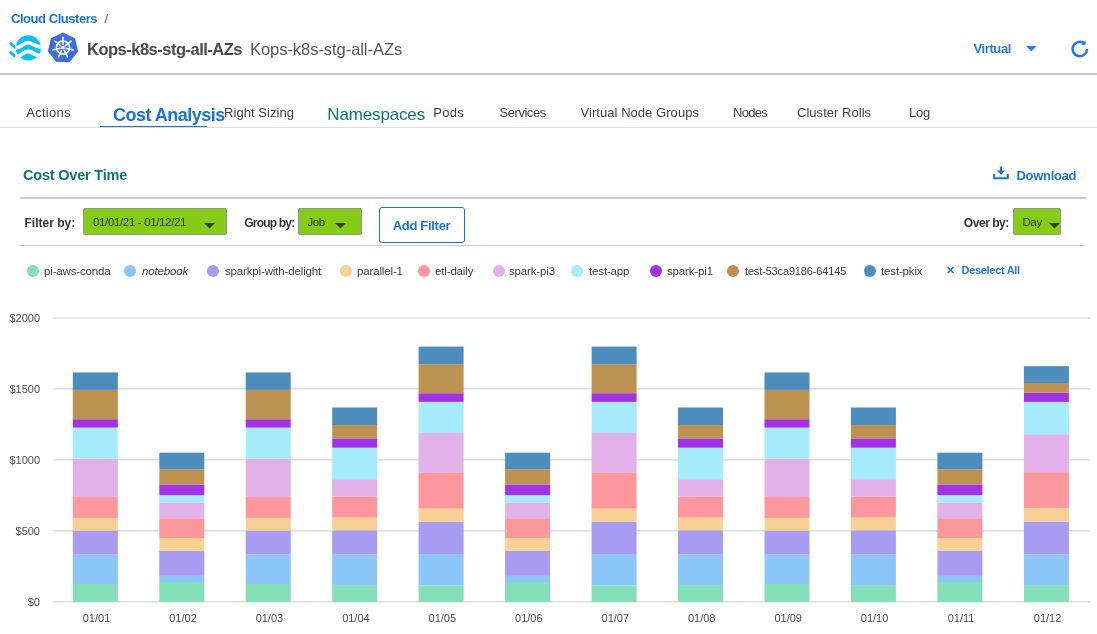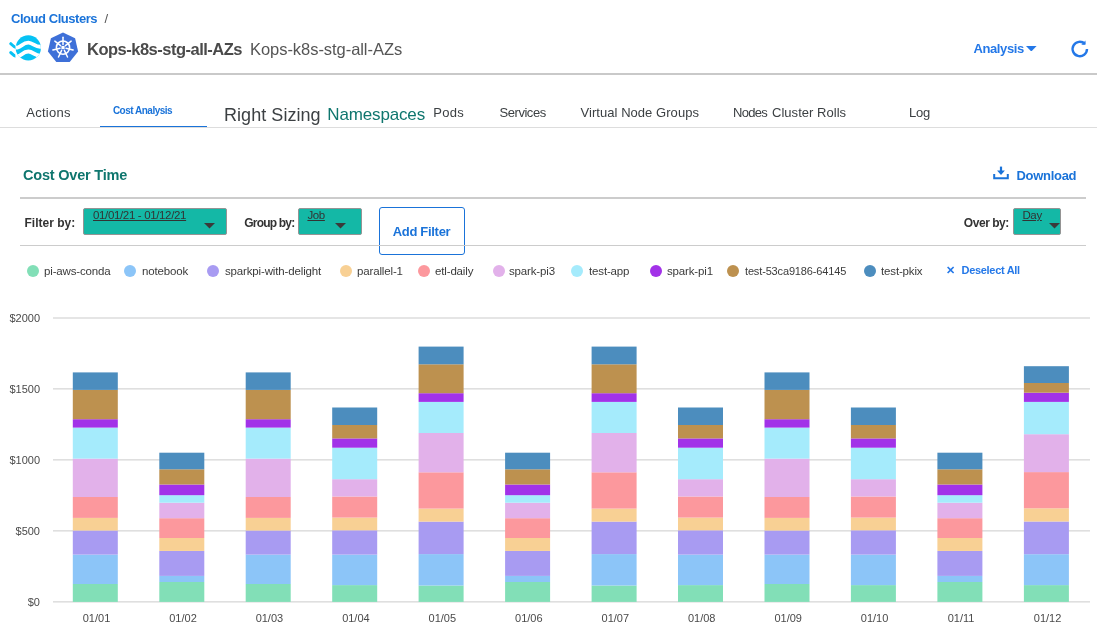--- a/index.html
+++ b/index.html
@@ -1,18 +1,18 @@
 <!DOCTYPE html>
 <html><head><meta charset="utf-8">
 <style>
 * { margin:0; padding:0; box-sizing:border-box; }
 html,body { width:1097px; height:634px; background:#fff; font-family:"Liberation Sans", sans-serif; }
 #page { position:relative; width:1097px; height:634px; overflow:hidden; }
 svg text { font-family:"Liberation Sans", sans-serif; }
-.sel { position:absolute; border:1px solid #949494; border-radius:2px; height:27px; top:208px; font-size:11.5px; letter-spacing:-0.35px; color:#333; display:flex; align-items:flex-start; background:#14b8a6;text-decoration:underline; }
+.sel { position:absolute; border:1px solid #949494; border-radius:2px; height:27px; top:208px; font-size:11.5px; letter-spacing:-0.35px; color:#333; display:flex; align-items:center; background:#84cc16; }
 .lbl { position:absolute; top:215.5px; font-size:12px; font-weight:bold; color:#333; }
 </style></head>
 <body>
 <div id="page">
 
 <div style="position:absolute;left:11px;top:10.5px;font-size:13px;"><span style="color:#1a73d9;font-weight:bold;letter-spacing:-0.45px;">Cloud Clusters</span><span style="color:#555;"> &nbsp;/</span></div>
 
 <svg width="44" height="40" viewBox="0 0 44 40" style="position:absolute;left:2px;top:28px;">
 <defs>
         <clipPath id="oc">
@@ -44,40 +44,40 @@
 <path d="M17.35 18.39 L 20.51 24.97"></path>
 <path d="M14.65 18.39 L 11.49 24.97"></path>
 <path d="M12.98 16.29 L 5.86 17.91"></path>
 <path d="M13.58 13.67 L 7.87 9.12"></path>
 </g>
 <rect x="14.4" y="14.0" width="3.2" height="3.2" fill="#fff"></rect>
 </svg>
 <div style="position:absolute;left:87px;top:39.5px;font-size:16.5px;font-weight:bold;letter-spacing:-0.5px;color:#4a4a4a;">Kops-k8s-stg-all-AZs</div>
 <div style="position:absolute;left:250px;top:39.5px;font-size:16.5px;letter-spacing:-0.05px;color:#555;">Kops-k8s-stg-all-AZs</div>
 
-<div style="position:absolute;left:973.5px;top:41px;font-size:13px;font-weight:bold;letter-spacing:-0.4px;color:#2478e8;">Analysis</div>
+<div style="position:absolute;left:973.5px;top:41px;font-size:13px;font-weight:bold;letter-spacing:-0.4px;color:#2478e8;">Virtual</div>
 <svg width="10.6" height="5.5" viewBox="0 0 10.6 5.5" style="position:absolute;left:1026.2px;top:45.6px;">
       <path d="M0 0 L 10.6 0 L 5.3 5.5 Z" fill="#2478e8"></path>
     </svg>
 <svg width="20" height="20" viewBox="0 0 20 20" style="position:absolute;left:1070px;top:39px;">
 <path d="M17 10 A 7.2 7.2 0 1 1 14.9 4.9" stroke="#2478e8" stroke-width="2.4" fill="none"></path>
 <path d="M15.5 1.5 L 15.5 5.7 L 11.3 5.7 Z" fill="#2478e8"></path>
 </svg>
 
 <div style="position:absolute;left:0;top:73px;width:1097px;height:2px;background:#c9c9c9;"></div>
 
 <span style="position:absolute;left:26.3px;top:104.5px;font-size:13px;letter-spacing:0.25px;color:#3c4043;">Actions</span>
-<span style="position:absolute;left:112.9px;top:104.5px;font-size:10px;letter-spacing:-0.5px;color:#1a73d9;font-weight:bold;">Cost Analysis</span>
-<span style="position:absolute;left:224px;top:104.5px;font-size:18px;letter-spacing:0.05px;color:#3c4043;">Right Sizing</span>
+<span style="position:absolute;left:112.9px;top:104.5px;font-size:18px;letter-spacing:-0.5px;color:#1a73d9;font-weight:bold;">Cost Analysis</span>
+<span style="position:absolute;left:224px;top:104.5px;font-size:13px;letter-spacing:0.05px;color:#3c4043;">Right Sizing</span>
 <span style="position:absolute;left:327.3px;top:104.5px;font-size:17px;letter-spacing:-0.15px;color:#0f766e;text-align:center;">Namespaces</span>
 <span style="position:absolute;left:433.2px;top:104.5px;font-size:13px;letter-spacing:0.3px;color:#3c4043;">Pods</span>
 <span style="position:absolute;left:499.5px;top:104.5px;font-size:13px;letter-spacing:-0.45px;color:#3c4043;">Services</span>
 <span style="position:absolute;left:580.5px;top:104.5px;font-size:13px;letter-spacing:0.05px;color:#3c4043;">Virtual Node Groups</span>
 <span style="position:absolute;left:733px;top:104.5px;font-size:13px;letter-spacing:-0.7px;color:#3c4043;">Nodes</span>
-<span style="position:absolute;left:772px;top:104.5px;font-size:13px;letter-spacing:0.03px;color:#3c4043;">Cluster Rolls</span>
+<span style="position:absolute;left:797px;top:104.5px;font-size:13px;letter-spacing:0.03px;color:#3c4043;">Cluster Rolls</span>
 <span style="position:absolute;left:909px;top:104.5px;font-size:13px;letter-spacing:-0.2px;color:#3c4043;">Log</span>
 <div style="position:absolute;left:100px;top:125.5px;width:107px;height:2.5px;background:#1a73d9;"></div>
 <div style="position:absolute;left:0;top:127px;width:1097px;height:1px;background:#ddd;"></div>
 
 <div style="position:absolute;left:23px;top:166.5px;font-size:14.5px;font-weight:bold;letter-spacing:-0.2px;color:#0f766e;">Cost Over Time</div>
 <svg width="16" height="15" viewBox="0 0 16 15" style="position:absolute;left:993px;top:165px;">
 <path d="M1.2 9 V 13.2 H 14.8 V 9" stroke="#1a73d9" stroke-width="2" fill="none"></path>
 <path d="M8 1.6 V 7.4" stroke="#1a73d9" stroke-width="2.2" fill="none"></path>
 <path d="M4.1 5.4 L 8 9.9 L 11.9 5.4 Z" fill="#1a73d9"></path>
 </svg>
@@ -92,35 +92,35 @@
           <path d="M0 0 L 11 0 L 5.5 5.5 Z" fill="#3a3a3a"></path>
         </svg></span>
     </div>
 <div class="lbl" style="left:244.3px;letter-spacing:-0.8px;">Group by:</div>
 <div class="sel" style="left:298px;width:64px;">
       <span style="padding-left:8.4px;">Job</span>
       <span style="position:absolute;left:35.5px;top:9.8px;"><svg width="11" height="5.5" viewBox="0 0 11 5.5">
           <path d="M0 0 L 11 0 L 5.5 5.5 Z" fill="#3a3a3a"></path>
         </svg></span>
     </div>
-<div style="position:absolute;left:378.5px;top:207px;width:86px;height:48px;border:1px solid #1a73d9;border-radius:3px;background:#fff;display:flex;align-items:center;justify-content:center;font-size:13px;font-weight:bold;letter-spacing:-0.3px;color:#1a73d9;">Add Filter</div>
+<div style="position:absolute;left:378.5px;top:207px;width:86px;height:36px;border:1px solid #1a73d9;border-radius:3px;background:#fff;display:flex;align-items:center;justify-content:center;font-size:13px;font-weight:bold;letter-spacing:-0.3px;color:#1a73d9;">Add Filter</div>
 <div class="lbl" style="left:963.8px;letter-spacing:-0.45px;">Over by:</div>
 <div class="sel" style="left:1013px;width:48px;">
       <span style="padding-left:8.4px;">Day</span>
       <span style="position:absolute;left:35.2px;top:9.8px;"><svg width="11" height="5.5" viewBox="0 0 11 5.5">
           <path d="M0 0 L 11 0 L 5.5 5.5 Z" fill="#3a3a3a"></path>
         </svg></span>
     </div>
 
 <div style="position:absolute;left:20px;top:245px;width:1066px;height:1px;background:#ccc;"></div>
 
 <span style="position:absolute;left:27px;top:265px;width:12px;height:12px;border-radius:50%;background:#82DFB7;"></span>
 <span style="position:absolute;left:44px;top:264.5px;font-size:11.5px;letter-spacing:-0.15px;color:#3b3b3b;">pi-aws-conda</span>
 <span style="position:absolute;left:124px;top:265px;width:12px;height:12px;border-radius:50%;background:#8CC5F8;"></span>
-<span style="position:absolute;left:142px;top:264.5px;font-size:11.5px;letter-spacing:-0.15px;color:#3b3b3b;">notebook</span>
+<span style="position:absolute;left:142px;top:264.5px;font-size:11.5px;letter-spacing:-0.15px;color:#3b3b3b;font-style:italic;">notebook</span>
 <span style="position:absolute;left:207px;top:265px;width:12px;height:12px;border-radius:50%;background:#A89BF2;"></span>
 <span style="position:absolute;left:225px;top:264.5px;font-size:11.5px;letter-spacing:-0.15px;color:#3b3b3b;">sparkpi-with-delight</span>
 <span style="position:absolute;left:340px;top:265px;width:12px;height:12px;border-radius:50%;background:#F8D094;"></span>
 <span style="position:absolute;left:357px;top:264.5px;font-size:11.5px;letter-spacing:-0.15px;color:#3b3b3b;">parallel-1</span>
 <span style="position:absolute;left:418px;top:265px;width:12px;height:12px;border-radius:50%;background:#FC989D;"></span>
 <span style="position:absolute;left:435px;top:264.5px;font-size:11.5px;letter-spacing:-0.15px;color:#3b3b3b;">etl-daily</span>
 <span style="position:absolute;left:493px;top:265px;width:12px;height:12px;border-radius:50%;background:#E2B1EA;"></span>
 <span style="position:absolute;left:509px;top:264.5px;font-size:11.5px;letter-spacing:-0.15px;color:#3b3b3b;">spark-pi3</span>
 <span style="position:absolute;left:571px;top:265px;width:12px;height:12px;border-radius:50%;background:#A5EBFC;"></span>
 <span style="position:absolute;left:589px;top:264.5px;font-size:11.5px;letter-spacing:-0.15px;color:#3b3b3b;">test-app</span>

